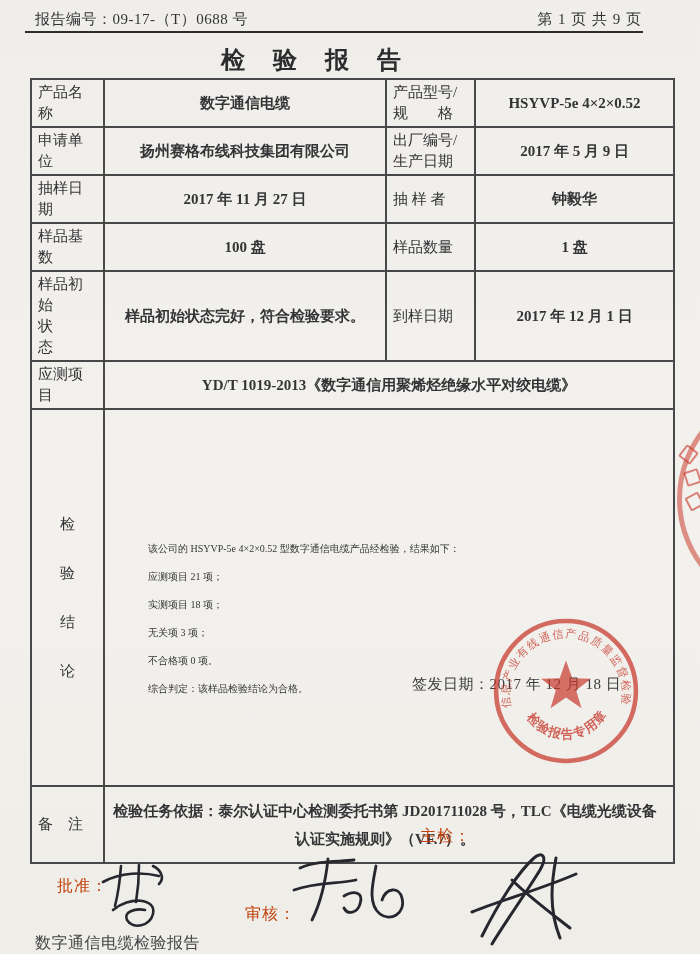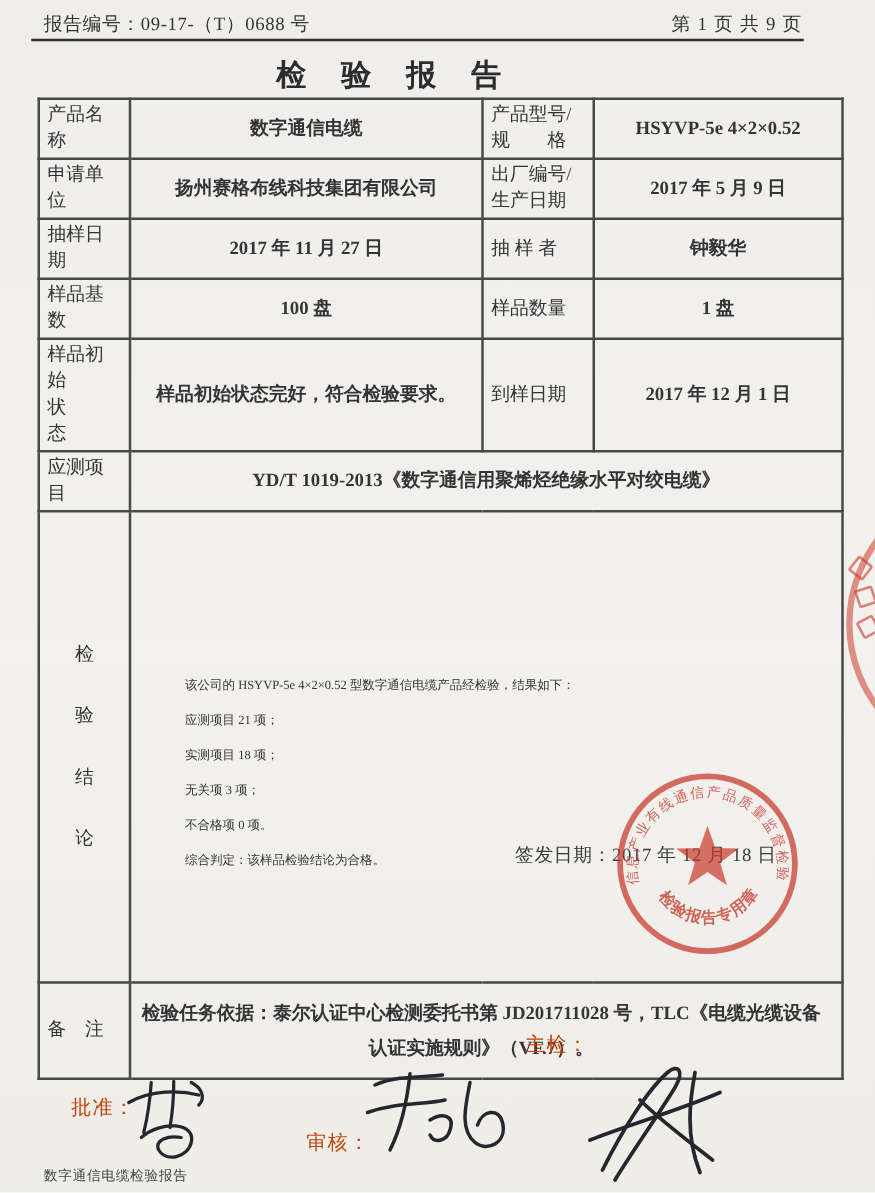--- a/index.html
+++ b/index.html
@@ -38,21 +38,21 @@
   .stamp{left:489px;top:614px;width:154px;height:154px;opacity:.85;}
   
   .edge-stamp{left:677px;top:386px;width:216px;height:216px;border-radius:50%;
     border:5px solid rgba(204,60,46,.55);}
   .edge-mark{width:11px;height:11px;border:2px solid rgba(200,52,40,.6);
     border-radius:2px;}
   
   .sig-label{font-size:16px;color:#c2410c;letter-spacing:1px;}
   .sig svg{display:block;}
   
-  .footer{left:35px;top:933px;font-size:11px;color:#454548;letter-spacing:.5px;}
+  .footer{left:35px;top:933px;font-size:16px;color:#454548;letter-spacing:.5px;}
 </style>
 </head>
 <body>
 
 <div class="abs hdr-left">报告编号：09-17-（T）0688 号</div>
 <div class="abs hdr-right">第 1 页 共 9 页</div>
 <div class="abs hdr-rule"></div>
 
 <div class="abs doc-title">检　验　报　告</div>
 

